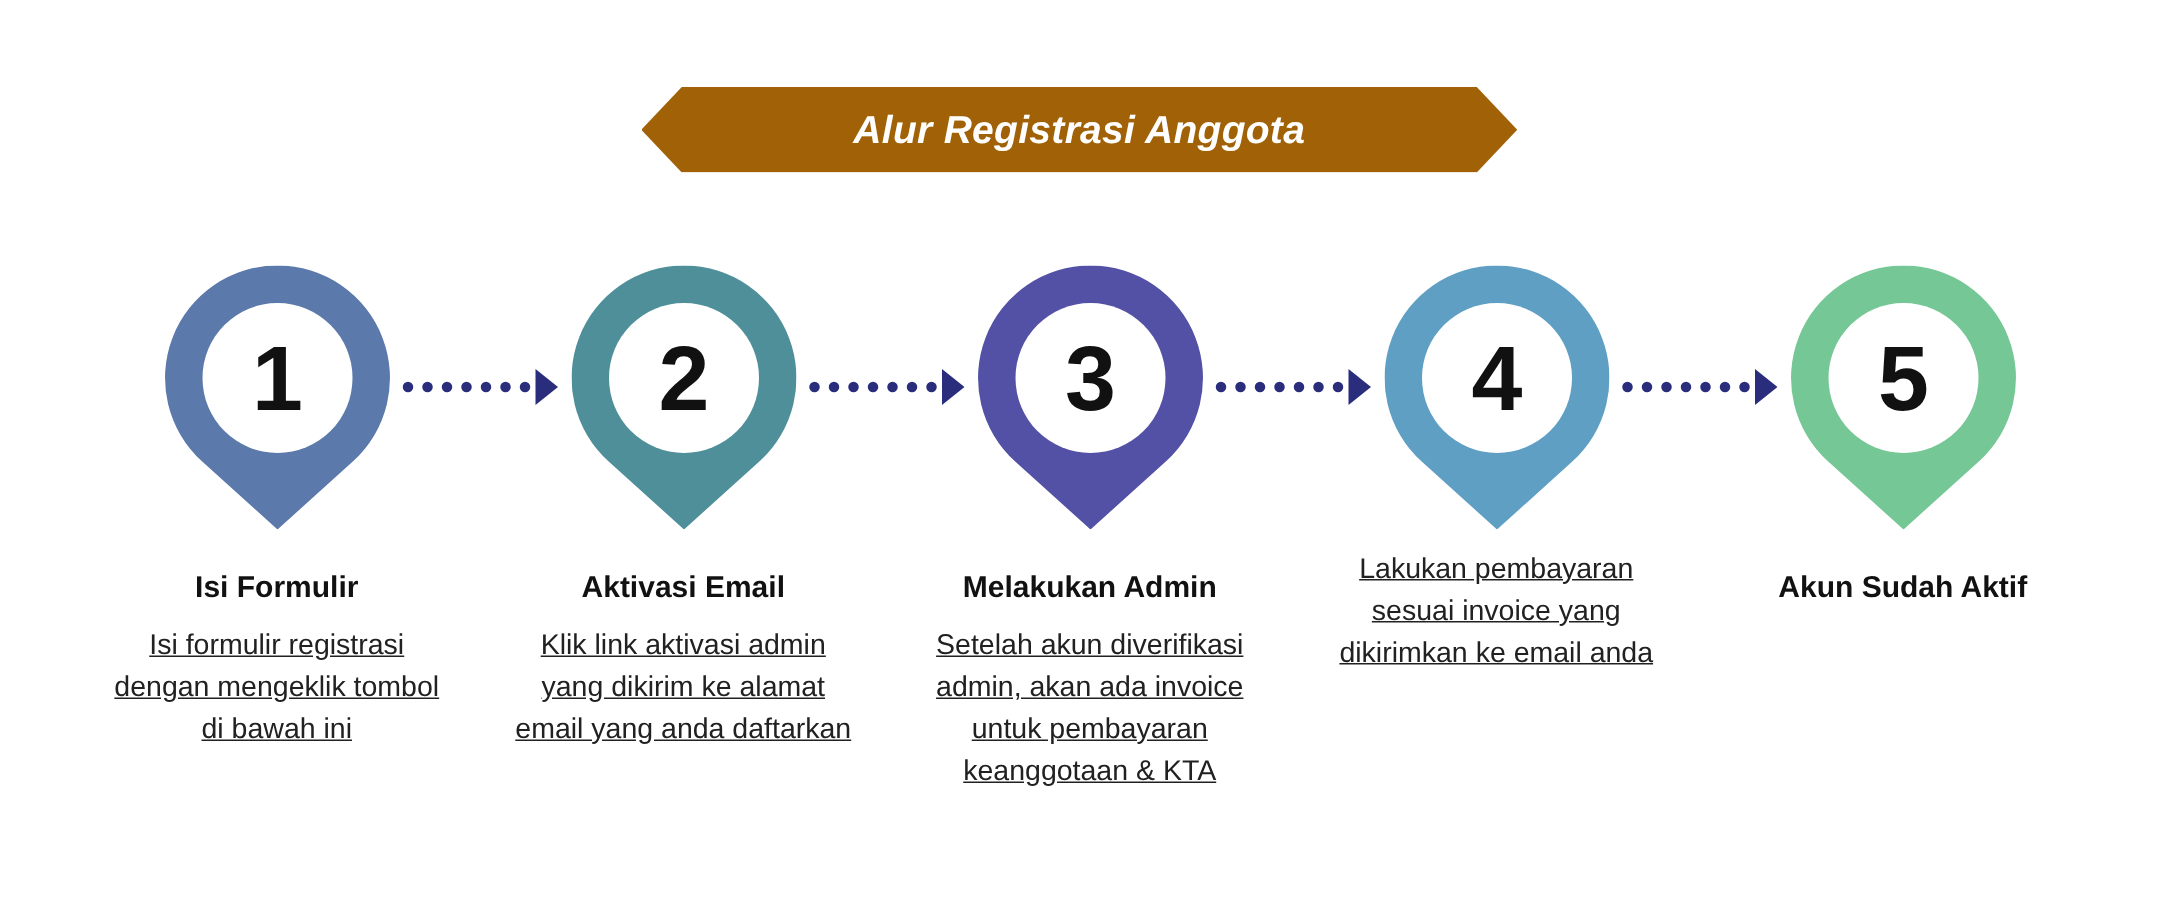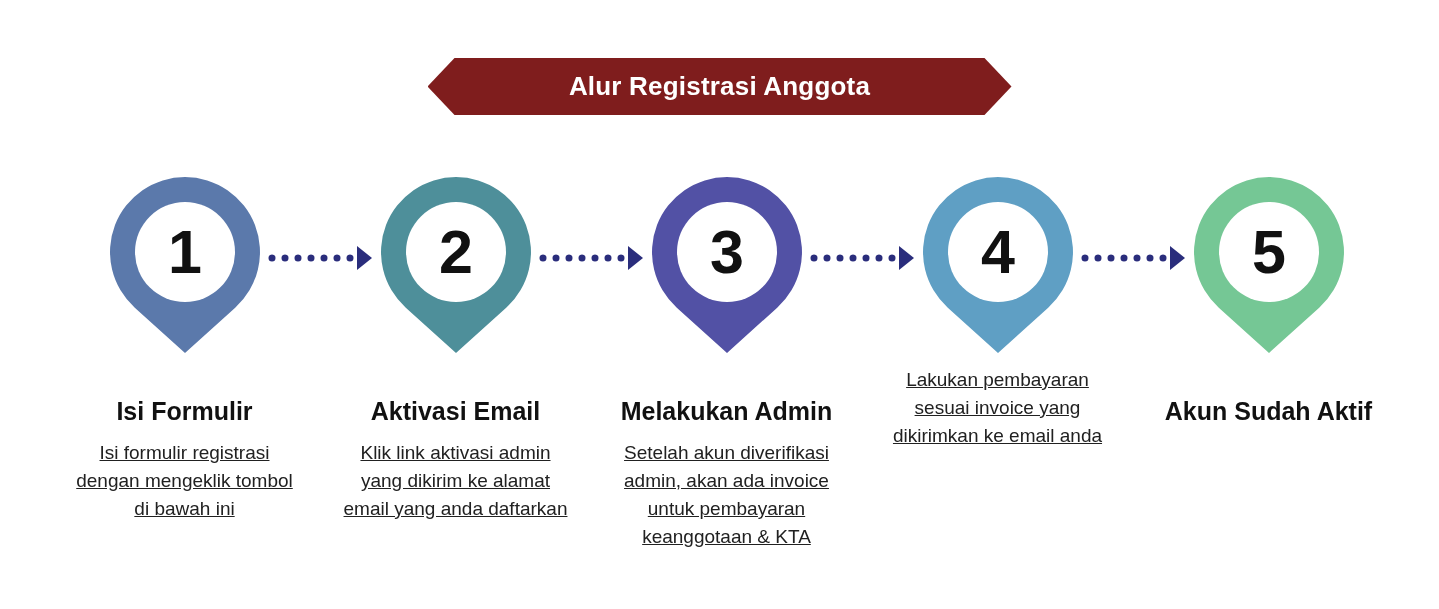--- a/index.html
+++ b/index.html
@@ -34,43 +34,43 @@
     width: 271px;
     display: flex; flex-direction: column; align-items: center;
   }
   .pin { width: 150px; height: 176px; display: block; }
   .pin-number {
     font-family: "Liberation Sans", "DejaVu Sans", sans-serif;
     font-size: 61px; font-weight: bold;
     text-anchor: middle;
   }
   .step-title {
-    margin-top: 44px;
-    font-size: 25px; font-weight: bold; color: #111111;
+    margin-top: 28px;
+    font-size: 20px; font-weight: bold; color: #111111;
     white-space: nowrap; text-align: left;
   }
   .step-desc {
     margin-top: 13px;
     font-size: 19px; line-height: 28px; color: #212121;
     text-align: center; white-space: pre-line; text-decoration: underline;
   }
 
   
   .arrow { position: absolute; top: 68px; width: 104px; height: 26px; }
   .arrow.a1 { left: 268px; }
   .arrow.a2 { left: 539px; }
   .arrow.a3 { left: 810px; }
   .arrow.a4 { left: 1081px; }
 </style>
 </head>
 <body>
 
 <div>
 
-  <div class="banner" style="background: #7f1d1d; color: rgb(255, 255, 255);">
+  <div class="banner" style="background: #a16207; color: rgb(255, 255, 255); font-style: italic;">
     <span class="banner-title">Alur Registrasi Anggota</span>
   </div>
 
   <div class="steps-row">
 
     <div class="step">
       <svg class="pin" viewBox="0 0 150 176">
         <path d="M75 176 L24.8 130.7 A75 75 0 0 1 75 0 A75 75 0 0 1 125.2 130.7 Z" fill="#5b79ab"></path>
         <circle cx="75" cy="75" r="50" fill="#ffffff"></circle>
         <text class="pin-number" x="75" y="96" fill="#111111">1</text>

